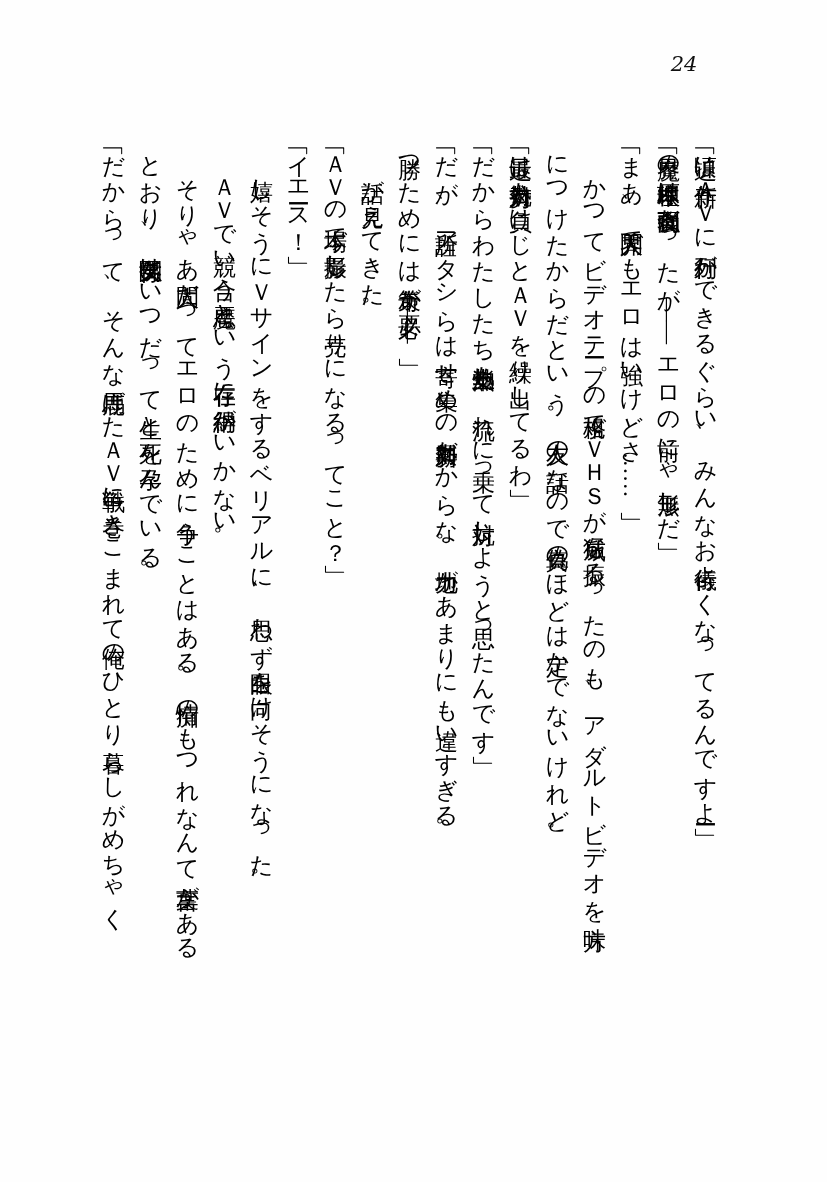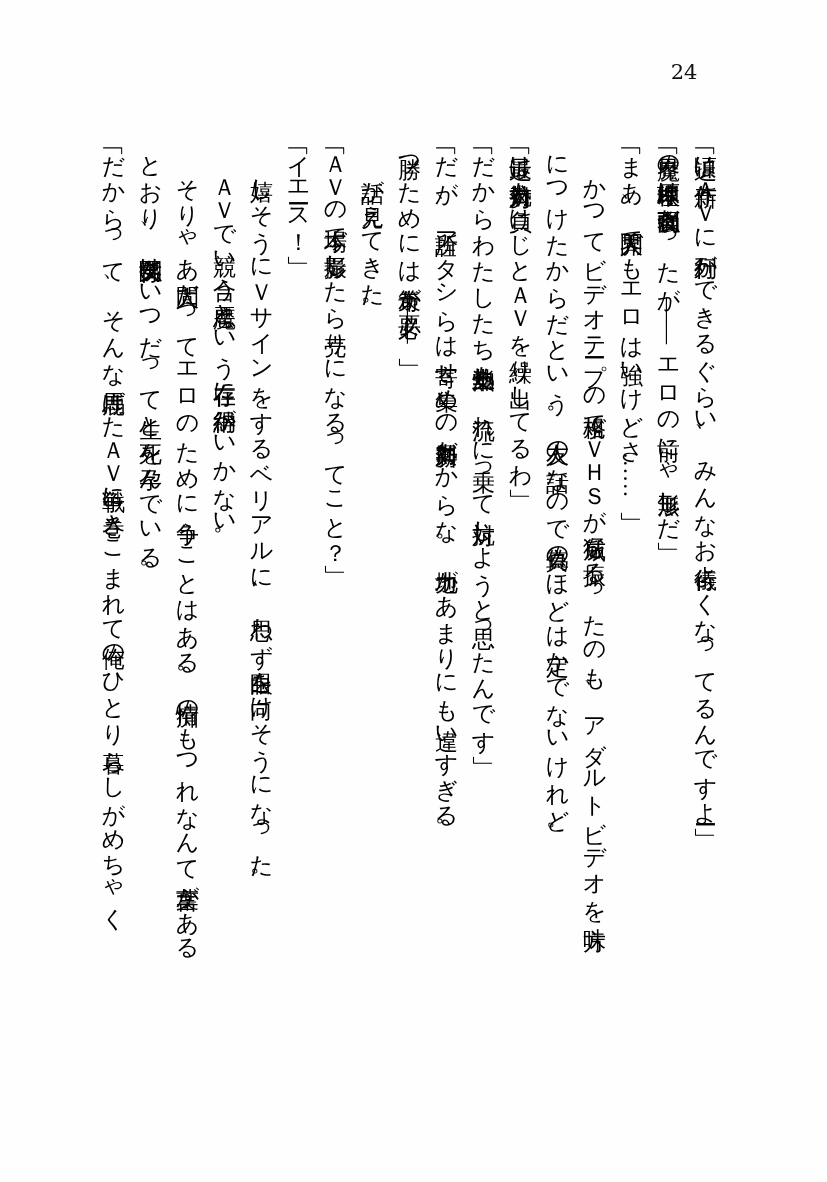--- a/index.html
+++ b/index.html
@@ -10,25 +10,26 @@
   .page {
     position: relative;
     width: 827px;
     height: 1182px;
     background: #fefefe;
     overflow: hidden;
     font-family: "Liberation Serif", "DejaVu Serif", serif;
   }
   .page-number {
     position: absolute;
-    top: 60px;
+    top: 52px;
     left: 664px;
     width: 40px;
     text-align: center;
     font-family: "DejaVu Serif", "Liberation Serif", serif;
+    font-style: italic;
     font-size: 21px;
     color: #111111;
   }
   .text-block {
     position: absolute;
     top: 140px;
     left: 94px;
     width: 630px;
     height: 900px;
     writing-mode: vertical-rl;

